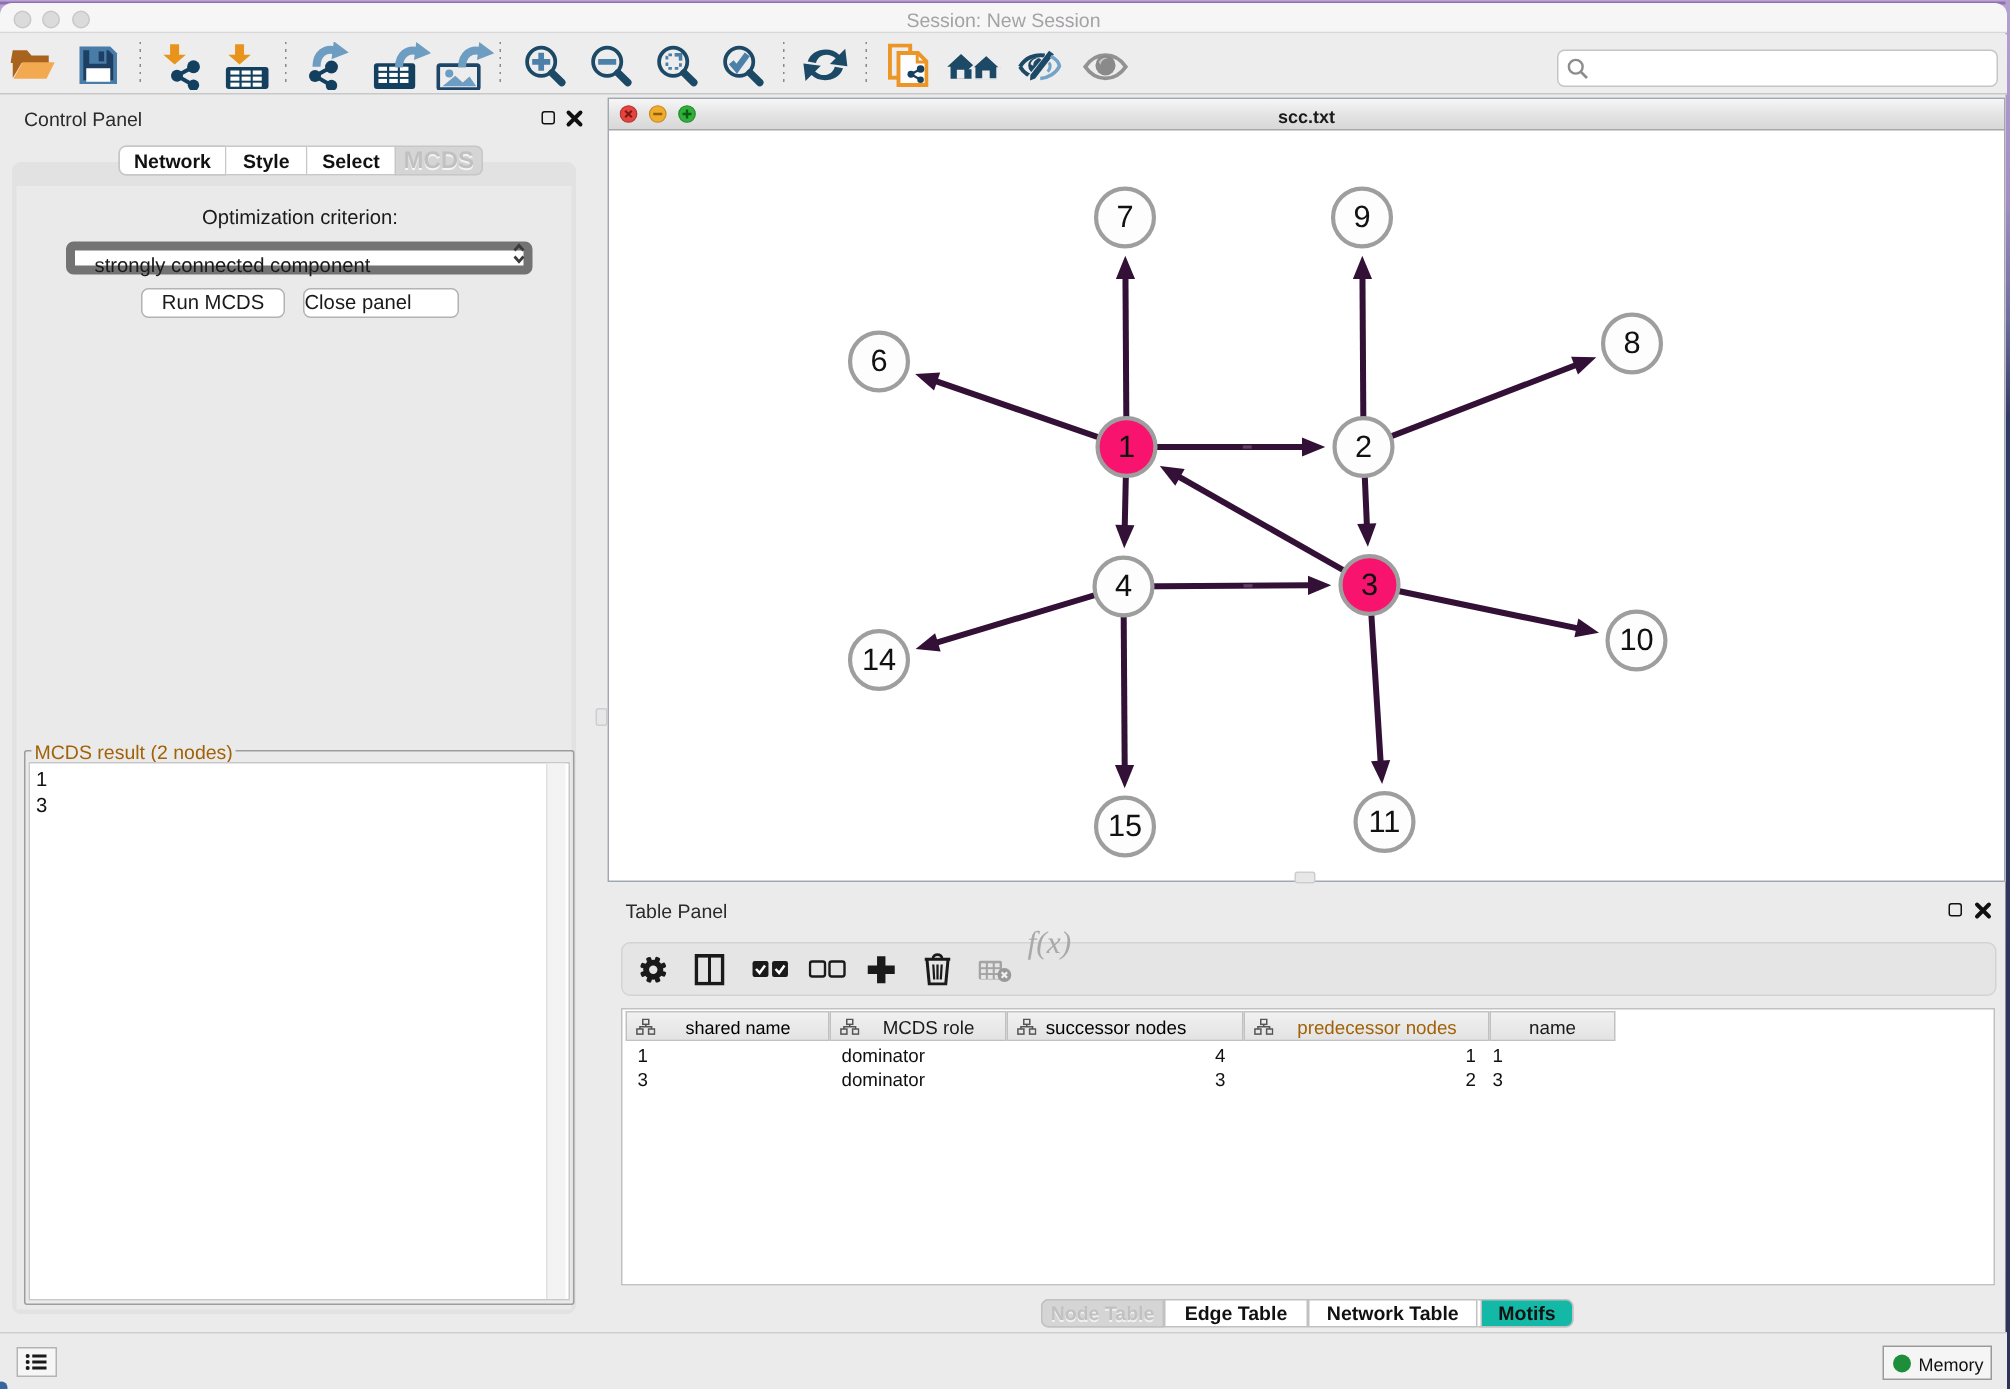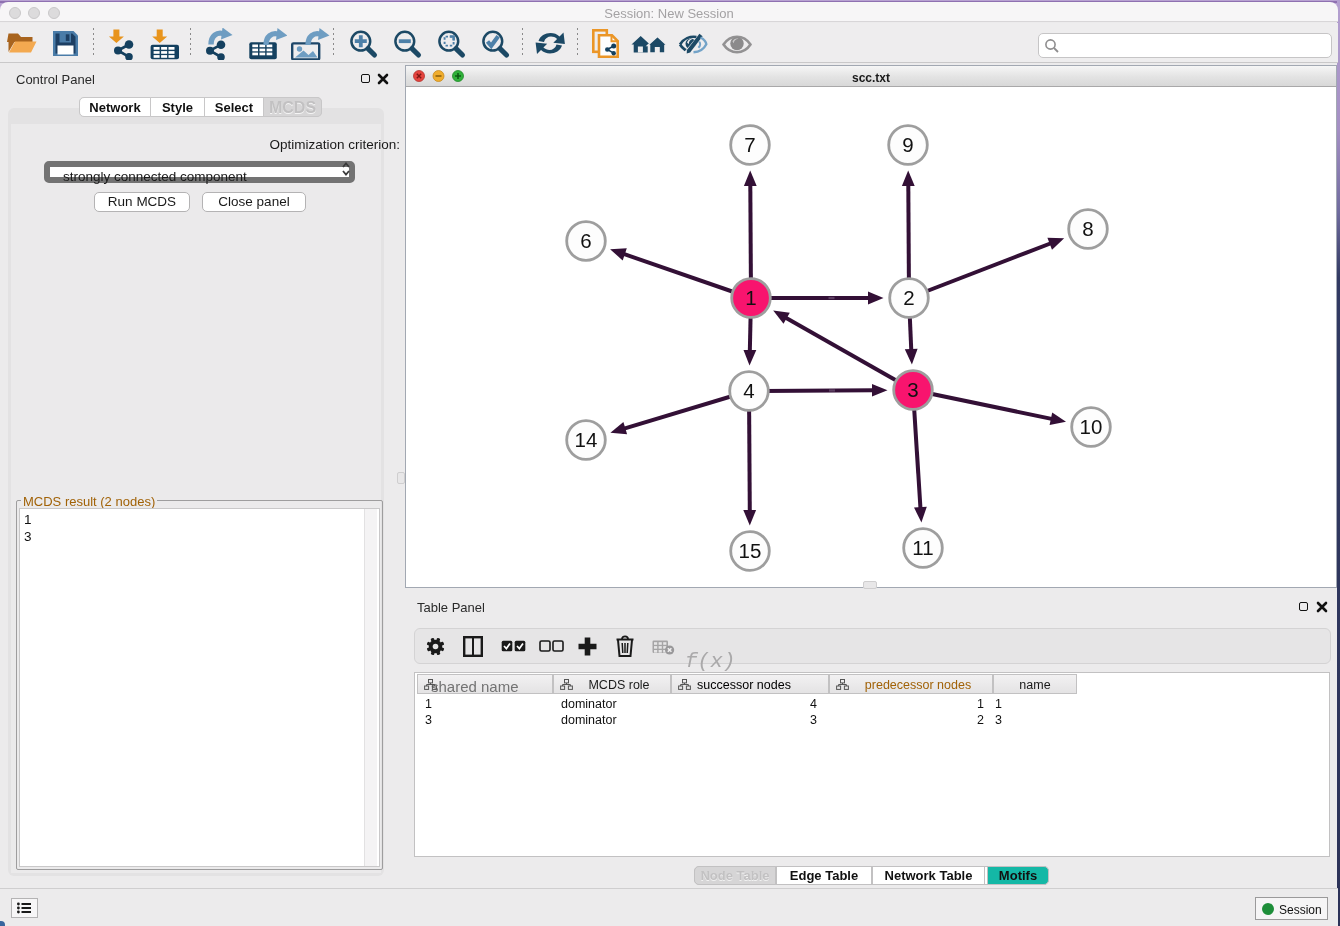--- a/index.html
+++ b/index.html
@@ -149,27 +149,27 @@
 <svg class="abs" style="left:377px;top:73px" width="12" height="12" viewBox="0 0 12 12">
     <path d="M2 2 L10 10 M10 2 L2 10" stroke="#111" stroke-width="2.6" stroke-linecap="round"></path>
   </svg>
 <div class="abs" style="left:8px;top:108px;width:376px;height:768px;background:#e3e2e3;border-radius:6px"></div>
 <div class="abs" style="left:11px;top:124px;width:370px;height:749px;background:#ebeaeb"></div>
 <div class="abs" style="left:79px;top:97px;width:243px;height:20px;border-radius:5px;overflow:hidden;border:1px solid #c8c7c8;background:#fff"></div>
 <div class="abs" style="left:79px;top:97px;width:72px;height:20px;background:#fff;border:1px solid #c8c7c8;border-left:none;border-left:1px solid #c8c7c8;border-radius:5px 0 0 5px;color:#111;font-size:13px;font-weight:bold;text-align:center;line-height:19px;">Network</div>
 <div class="abs" style="left:151px;top:97px;width:54px;height:20px;background:#fff;border:1px solid #c8c7c8;border-left:none;color:#111;font-size:13px;font-weight:bold;text-align:center;line-height:19px;">Style</div>
 <div class="abs" style="left:205px;top:97px;width:59px;height:20px;background:#fff;border:1px solid #c8c7c8;border-left:none;color:#111;font-size:13px;font-weight:bold;text-align:center;line-height:19px;">Select</div>
 <div class="abs" style="left:264px;top:97px;width:58px;height:20px;background:#d6d5d6;border:1px solid #c8c7c8;border-left:none;border-radius:0 5px 5px 0;color:#c2c1c2;font-size:16px;font-weight:bold;text-align:center;line-height:19px;text-shadow:0 1px 0 #f5f5f5;">MCDS</div>
-<div class="abs" style="left:0px;top:137px;width:400px;text-align:right;font-size:13.5px;color:#1a1a1a">Optimization criterion:</div>
+<div class="abs" style="left:0px;top:137px;width:400px;text-align:center;font-size:13.5px;color:#1a1a1a">Optimization criterion:</div>
 <div class="abs" style="left:44px;top:161px;width:311px;height:22px;background:#fff;border:6px solid #737373;border-radius:5px;font-size:13.5px;color:#1a1a1a;line-height:20px;padding-left:13px">strongly connected component</div>
 <svg class="abs" style="left:341px;top:162px" width="10" height="14" viewBox="0 0 10 14">
     <path d="M2 5 L5 1.5 L8 5 M2 9 L5 12.5 L8 9" stroke="#3a3a3a" stroke-width="1.8" fill="none"></path>
   </svg>
 <div class="abs" style="left:94px;top:192px;width:96px;height:20px;background:#fff;border:1px solid #b4b3b4;border-radius:5px;font-size:13.5px;color:#1a1a1a;text-align:center;line-height:18px">Run MCDS</div>
-<div class="abs" style="left:202px;top:192px;width:104px;height:20px;background:#fff;border:1px solid #b4b3b4;border-radius:5px;font-size:13.5px;color:#1a1a1a;text-align:center;line-height:18px">Close panel</div>
+<div class="abs" style="left:202px;top:192px;width:104px;height:20px;background:#fff;border:1px solid #b4b3b4;border-radius:5px;font-size:13.5px;color:#1a1a1a;text-align:left;line-height:18px">Close panel</div>
 <div class="abs" style="left:16px;top:500px;width:367px;height:370px;border:1px solid #9e9d9e;border-radius:2px"></div>
 <div class="abs" style="left:21px;top:494px;background:#ebeaeb;padding:0 2px;font-size:13px;color:#a16207">MCDS result (2 nodes)</div>
 <div class="abs" style="left:19px;top:508px;width:361px;height:359px;background:#fff;border:1px solid #c9c8c9"></div>
 <div class="abs" style="left:364px;top:509px;width:13px;height:357px;background:#f4f3f4;border-left:1px solid #e2e1e2"></div>
 <div class="abs" style="left:24px;top:512px;font-size:13.5px;color:#111;line-height:16.5px">1<br>3</div>
 <div class="abs" style="left:397px;top:472px;width:8px;height:12px;background:#e8e7e8;border:1px solid #cfcecf;border-radius:2px"></div>
 <div class="abs" style="left:405px;top:65px;width:932px;height:523px;background:#fff;border:1px solid #a2a8b2"></div>
 <div class="abs" style="left:406px;top:66px;width:930px;height:21px;background:linear-gradient(180deg,#f6f6f6 0%,#e3e3e3 55%,#d8d8d8 100%);border-bottom:1px solid #a9a8a9"></div>
 <div class="abs" style="left:406px;top:71px;width:930px;text-align:center;font-size:12px;font-weight:bold;color:#1a1a1a">scc.txt</div>
 <svg class="abs" style="left:413px;top:70px" width="52" height="12" viewBox="0 0 52 12">
@@ -285,24 +285,24 @@
     <rect x="2.0" y="10.0" width="3.2" height="2.6" fill="#e6e5e6"></rect>
     <rect x="6.6" y="2.2" width="3.2" height="2.6" fill="#e6e5e6"></rect>
     <rect x="6.6" y="6.1" width="3.2" height="2.6" fill="#e6e5e6"></rect>
     <rect x="6.6" y="10.0" width="3.2" height="2.6" fill="#e6e5e6"></rect>
     <rect x="11.2" y="2.2" width="3.2" height="2.6" fill="#e6e5e6"></rect>
     <rect x="11.2" y="6.1" width="3.2" height="2.6" fill="#e6e5e6"></rect>
     <rect x="11.2" y="10.0" width="3.2" height="2.6" fill="#e6e5e6"></rect>
     <circle cx="17.6" cy="10" r="4.6" fill="#99989a"></circle>
     <path d="M15.8 8.2 l3.6 3.6 M19.4 8.2 l-3.6 3.6" stroke="#f2f1f2" stroke-width="1.5"></path>
   </svg>
-<div class="abs" style="left:685px;top:650px;font-family:Liberation Mono, monospace;font-style:italic;font-size:21px;color:#aaa9aa">f(x)</div>
+<div class="abs" style="left:685px;top:616px;font-family:Liberation Serif, serif;font-style:italic;font-size:21px;color:#aaa9aa">f(x)</div>
 <div class="abs" style="left:414px;top:672px;width:916px;height:185px;background:#fff;border:1px solid #c2c1c2"></div>
 <div class="abs" style="left:417px;top:674px;width:136px;height:20px;background:linear-gradient(180deg,#f2f1f2,#e4e3e4);border:1px solid #c2c1c2;"></div>
-<div class="abs" style="left:431px;top:678px;width:122px;text-align:left;font-size:15px;color:#737373">shared name</div>
+<div class="abs" style="left:431px;top:678px;width:122px;text-align:center;font-size:12px;color:#000000">shared name</div>
 <svg class="abs" style="left:424px;top:679px" width="13" height="11" viewBox="0 0 13 11">
     <rect x="4.5" y="0.5" width="4" height="3.4" fill="none" stroke="#555" stroke-width="1"></rect>
     <rect x="0.6" y="7" width="4" height="3.4" fill="none" stroke="#555" stroke-width="1"></rect>
     <rect x="8.4" y="7" width="4" height="3.4" fill="none" stroke="#555" stroke-width="1"></rect>
     <path d="M6.5 4 V5.5 M2.6 7 V5.5 H10.4 V7" fill="none" stroke="#555" stroke-width="1"></path>
   </svg>
 <div class="abs" style="left:553px;top:674px;width:118px;height:20px;background:linear-gradient(180deg,#f2f1f2,#e4e3e4);border:1px solid #c2c1c2;"></div>
 <div class="abs" style="left:567px;top:678px;width:104px;text-align:center;font-size:12.5px;color:#1a1a1a">MCDS role</div>
 <svg class="abs" style="left:560px;top:679px" width="13" height="11" viewBox="0 0 13 11">
     <rect x="4.5" y="0.5" width="4" height="3.4" fill="none" stroke="#555" stroke-width="1"></rect>
@@ -350,13 +350,13 @@
       <line x1="4.5" y1="2" x2="14" y2="2"></line>
       <line x1="4.5" y1="6" x2="14" y2="6"></line>
       <line x1="4.5" y1="10" x2="14" y2="10"></line>
     </g>
     <circle cx="1.4" cy="2" r="1.4" fill="#1a1a1a"></circle>
     <circle cx="1.4" cy="6" r="1.4" fill="#1a1a1a"></circle>
     <circle cx="1.4" cy="10" r="1.4" fill="#1a1a1a"></circle>
   </svg>
 <div class="abs" style="left:1255px;top:897px;width:73px;height:23px;background:#f6f5f6;border:1px solid #9b9a9b"></div>
 <div class="abs" style="left:1262px;top:903px;width:12px;height:12px;border-radius:50%;background:#1e8e3a"></div>
-<div class="abs" style="left:1279px;top:903px;font-size:12px;color:#111">Session</div>
+<div class="abs" style="left:1279px;top:903px;font-size:12px;color:#111">Memory</div>
 
 </body></html>

